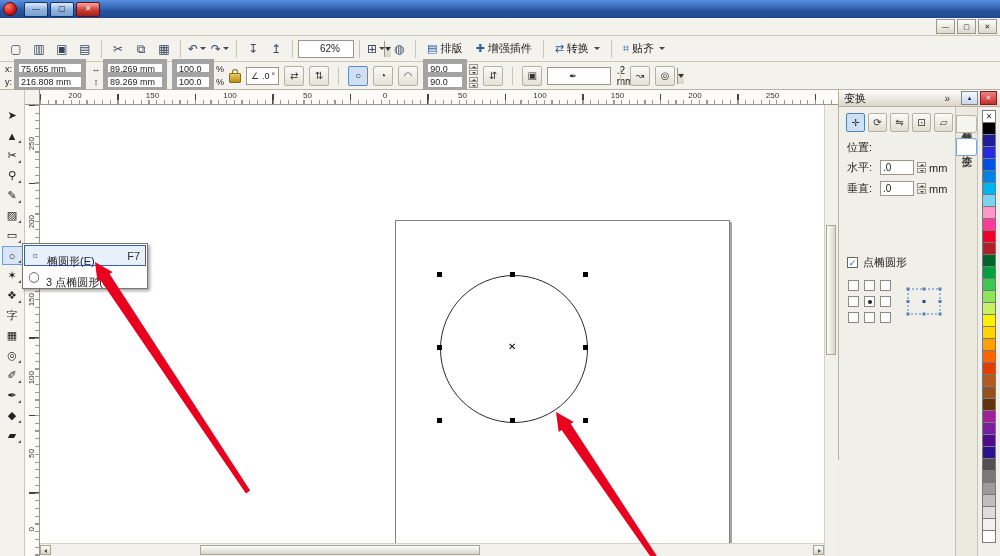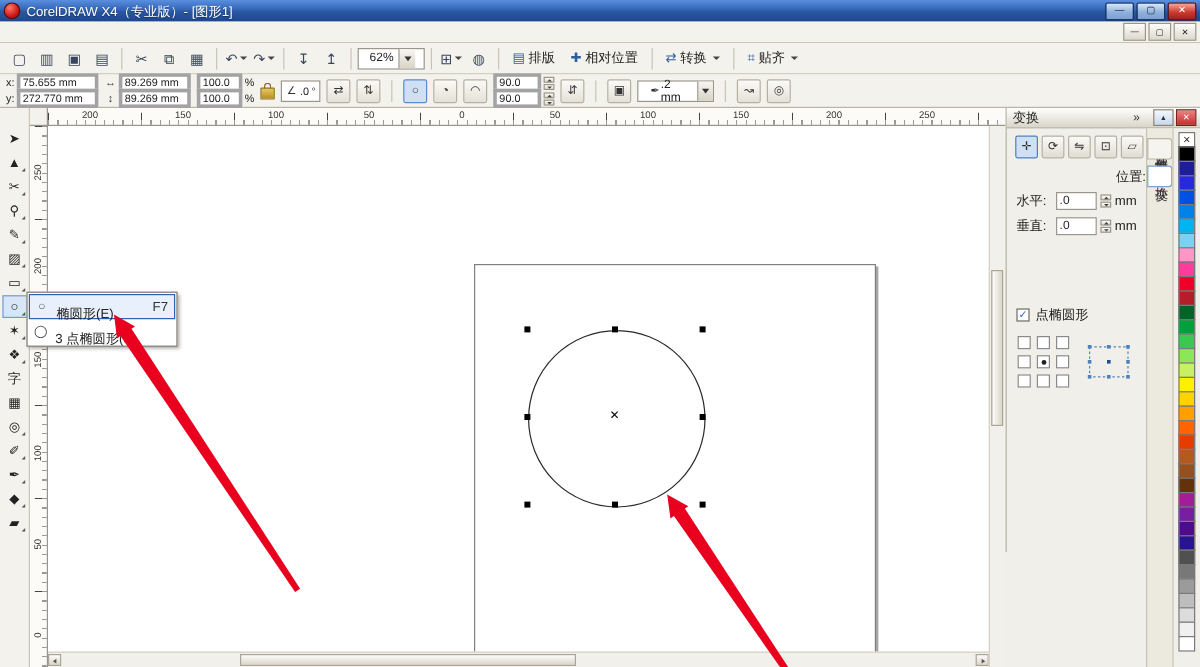--- a/index.html
+++ b/index.html
@@ -28,32 +28,32 @@
   .stdbar{position:absolute;left:0;top:36px;width:100%;height:26px;box-sizing:border-box;
     background:#f4f2ec;border-bottom:1px solid #cac6b8;display:flex;align-items:center;padding-left:5px;gap:1px;}
   .tb-btn{min-width:20px;height:20px;display:flex;align-items:center;justify-content:center;
     font-size:12px;color:#37455e;border:1px solid transparent;border-radius:2px;}
   .tb-btn .g{pointer-events:none;}
   .txt-btn{display:flex;align-items:center;gap:3px;padding:2px 6px;font-size:11px;white-space:nowrap;}
   .txt-btn .g{font-size:11px;color:#2e5d9e;}
   .caret{width:0;height:0;border-left:3px solid transparent;border-right:3px solid transparent;border-top:3px solid #444;margin-left:2px;}
   .vsep{width:1px;height:18px;background:#c8c4b6;margin:0 4px;flex:0 0 auto;}
   .combo{height:18px;background:#fff;border:1px solid #9a968a;display:flex;align-items:center;
-    font-size:10px;padding-left:9px;box-sizing:border-box;}
+    font-size:10px;padding-left:21px;box-sizing:border-box;gap:40px;}
   .combo .cbtn{width:13px;height:16px;margin-left:4px;background:linear-gradient(#f6f5f0,#d8d4c6);
     border-left:1px solid #9a968a;display:flex;align-items:center;justify-content:center;}
   .combo .cbtn::after{content:"";width:0;height:0;border-left:3px solid transparent;border-right:3px solid transparent;border-top:4px solid #333;}
   .zoom-combo{width:56px;}
   
   .propbar{position:absolute;left:0;top:62px;width:100%;height:28px;box-sizing:border-box;
     background:#f4f2ec;border-bottom:1px solid #b8b4a6;display:flex;align-items:center;padding-left:4px;gap:5px;font-size:9px;}
   .stack{display:flex;flex-direction:column;gap:1px;}
   .pb-row{display:flex;align-items:center;gap:2px;height:12px;}
   .pb-lab{width:8px;text-align:right;}
-  .pb-field{background:#fff;border:3px solid #a3a3a3;height:10px;display:flex;align-items:center;padding:0 2px;font-size:9px;white-space:nowrap;}
+  .pb-field{background:#fff;border:5px solid #a3a3a3;height:10px;display:flex;align-items:center;padding:0 2px;font-size:9px;white-space:nowrap;}
   .w64{width:58px;} .w54{width:50px;} .w30{width:28px;} .w34{width:30px;}
   .pb-ic{font-size:9px;color:#333;width:10px;text-align:center;}
   .pb-btn{width:18px;height:18px;border:1px solid #b5b1a3;border-radius:2px;flex:0 0 auto;
     background:linear-gradient(#fbfaf7,#e4e1d6);display:flex;align-items:center;justify-content:center;font-size:10px;color:#333;}
   .pb-btn.pressed{background:#cfe0f5;border-color:#5b8bc9;}
   .rot-field{height:16px;display:flex;align-items:center;gap:2px;background:#fff;border:1px solid #9a968a;padding:0 3px;}
   .lock{position:relative;width:10px;height:8px;margin-top:5px;flex:0 0 auto;
     background:linear-gradient(#e8c860,#b89020);border:1px solid #8a6d14;border-radius:1px;}
   .lock::before{content:"";position:absolute;top:-5px;left:2px;width:4px;height:4px;
     border:1px solid #8a6d14;border-bottom:none;border-radius:3px 3px 0 0;}
@@ -110,21 +110,21 @@
   .dockertop{position:absolute;left:955px;top:90px;width:45px;height:17px;box-sizing:border-box;
     background:linear-gradient(#ffffff,#d9d5c9);border-bottom:1px solid #b5b2a5;
     display:flex;align-items:center;justify-content:flex-end;gap:2px;padding-right:3px;}
   .mini-btn{width:15px;height:12px;border:1px solid #8a8678;background:linear-gradient(#f4f8ff,#c8d8ee);
     font-size:7px;display:flex;align-items:center;justify-content:center;color:#234;}
   .mini-btn.close{background:linear-gradient(#f08080,#c23030);color:#fff;border-color:#7d1d1d;}
   .dk-tabs{display:flex;gap:3px;padding:6px 0 0 7px;}
   .dk-tab{width:17px;height:17px;border:1px solid #b5b1a3;border-radius:2px;
     background:linear-gradient(#fbfaf7,#e0ddd2);display:flex;align-items:center;justify-content:center;font-size:10px;color:#333;}
   .dk-tab.active{background:#cfe0f5;border-color:#4f81bd;}
-  .dk-label{padding:8px 0 2px 8px;font-size:11px;text-align:right;}
+  .dk-label{padding:8px 0 2px 8px;font-size:11px;}
   .dk-row{display:flex;align-items:center;gap:3px;padding:3px 0 3px 8px;font-size:11px;height:15px;}
   .dk-lab{width:30px;}
   .dk-input{width:34px;height:15px;background:#fff;border:1px solid #9a968a;font-size:10px;
     display:flex;align-items:center;padding:0 2px;box-sizing:border-box;}
   .dk-check-row{display:flex;align-items:center;gap:5px;padding:56px 0 4px 8px;font-size:11px;}
   .checkbox{width:11px;height:11px;background:#fff;border:1px solid #6a675c;display:flex;
     align-items:center;justify-content:center;font-size:9px;color:#2a66c8;box-sizing:border-box;}
   .grid-wrap{display:flex;gap:12px;padding:6px 0 0 9px;align-items:center;}
   .grid3{display:grid;grid-template-columns:repeat(3,11px);grid-auto-rows:11px;gap:5px;}
   .gcb{width:11px;height:11px;background:#fff;border:1px solid #8a8a8a;position:relative;box-sizing:border-box;}
@@ -153,21 +153,20 @@
   
   .arrows{position:absolute;left:0;top:0;z-index:60;pointer-events:none;}
 </style>
 </head>
 <body>
 
 <div id="app">
 
   <div class="titlebar">
     <span class="title-icon"></span>
-    <span class="title-text">CorelDRAW X4（专业版）- [图形1]</span>
     <div class="win-btn">—</div>
     <div class="win-btn">▢</div>
     <div class="win-btn close">✕</div>
   </div>
 
   <div class="menubar">
     <div class="doc-controls" id="doc-controls">
         <div class="doc-btn">—</div>
         <div class="doc-btn">▢</div>
         <div class="doc-btn">✕</div>
@@ -226,21 +225,21 @@
       <div class="tb-btn">
         <span class="g">◍</span>
       </div>
       <div class="vsep"></div>
       <div class="txt-btn">
         <span class="g">▤</span>
         <span class="lbl">排版</span>
       </div>
       <div class="txt-btn">
         <span class="g">✚</span>
-        <span class="lbl">相对位置</span>
+        <span class="lbl">增强插件</span>
       </div>
       <div class="vsep"></div>
       <div class="txt-btn">
         <span class="g">⇄</span>
         <span class="lbl">转换</span>
         <span class="caret"></span>
       </div>
       <div class="vsep"></div>
       <div class="txt-btn">
         <span class="g">⌗</span>
@@ -250,21 +249,21 @@
     </div>
 
   <div class="propbar">
     <div class="stack">
       <div class="pb-row">
         <span class="pb-lab">x:</span>
         <span class="pb-field w64">75.655 mm</span>
       </div>
       <div class="pb-row">
         <span class="pb-lab">y:</span>
-        <span class="pb-field w64">272.770 mm</span>
+        <span class="pb-field w64">216.808 mm</span>
       </div>
     </div>
     <div class="stack">
       <div class="pb-row">
         <span class="pb-ic">↔</span>
         <span class="pb-field w54">89.269 mm</span>
       </div>
       <div class="pb-row">
         <span class="pb-ic">↕</span>
         <span class="pb-field w54">89.269 mm</span>

